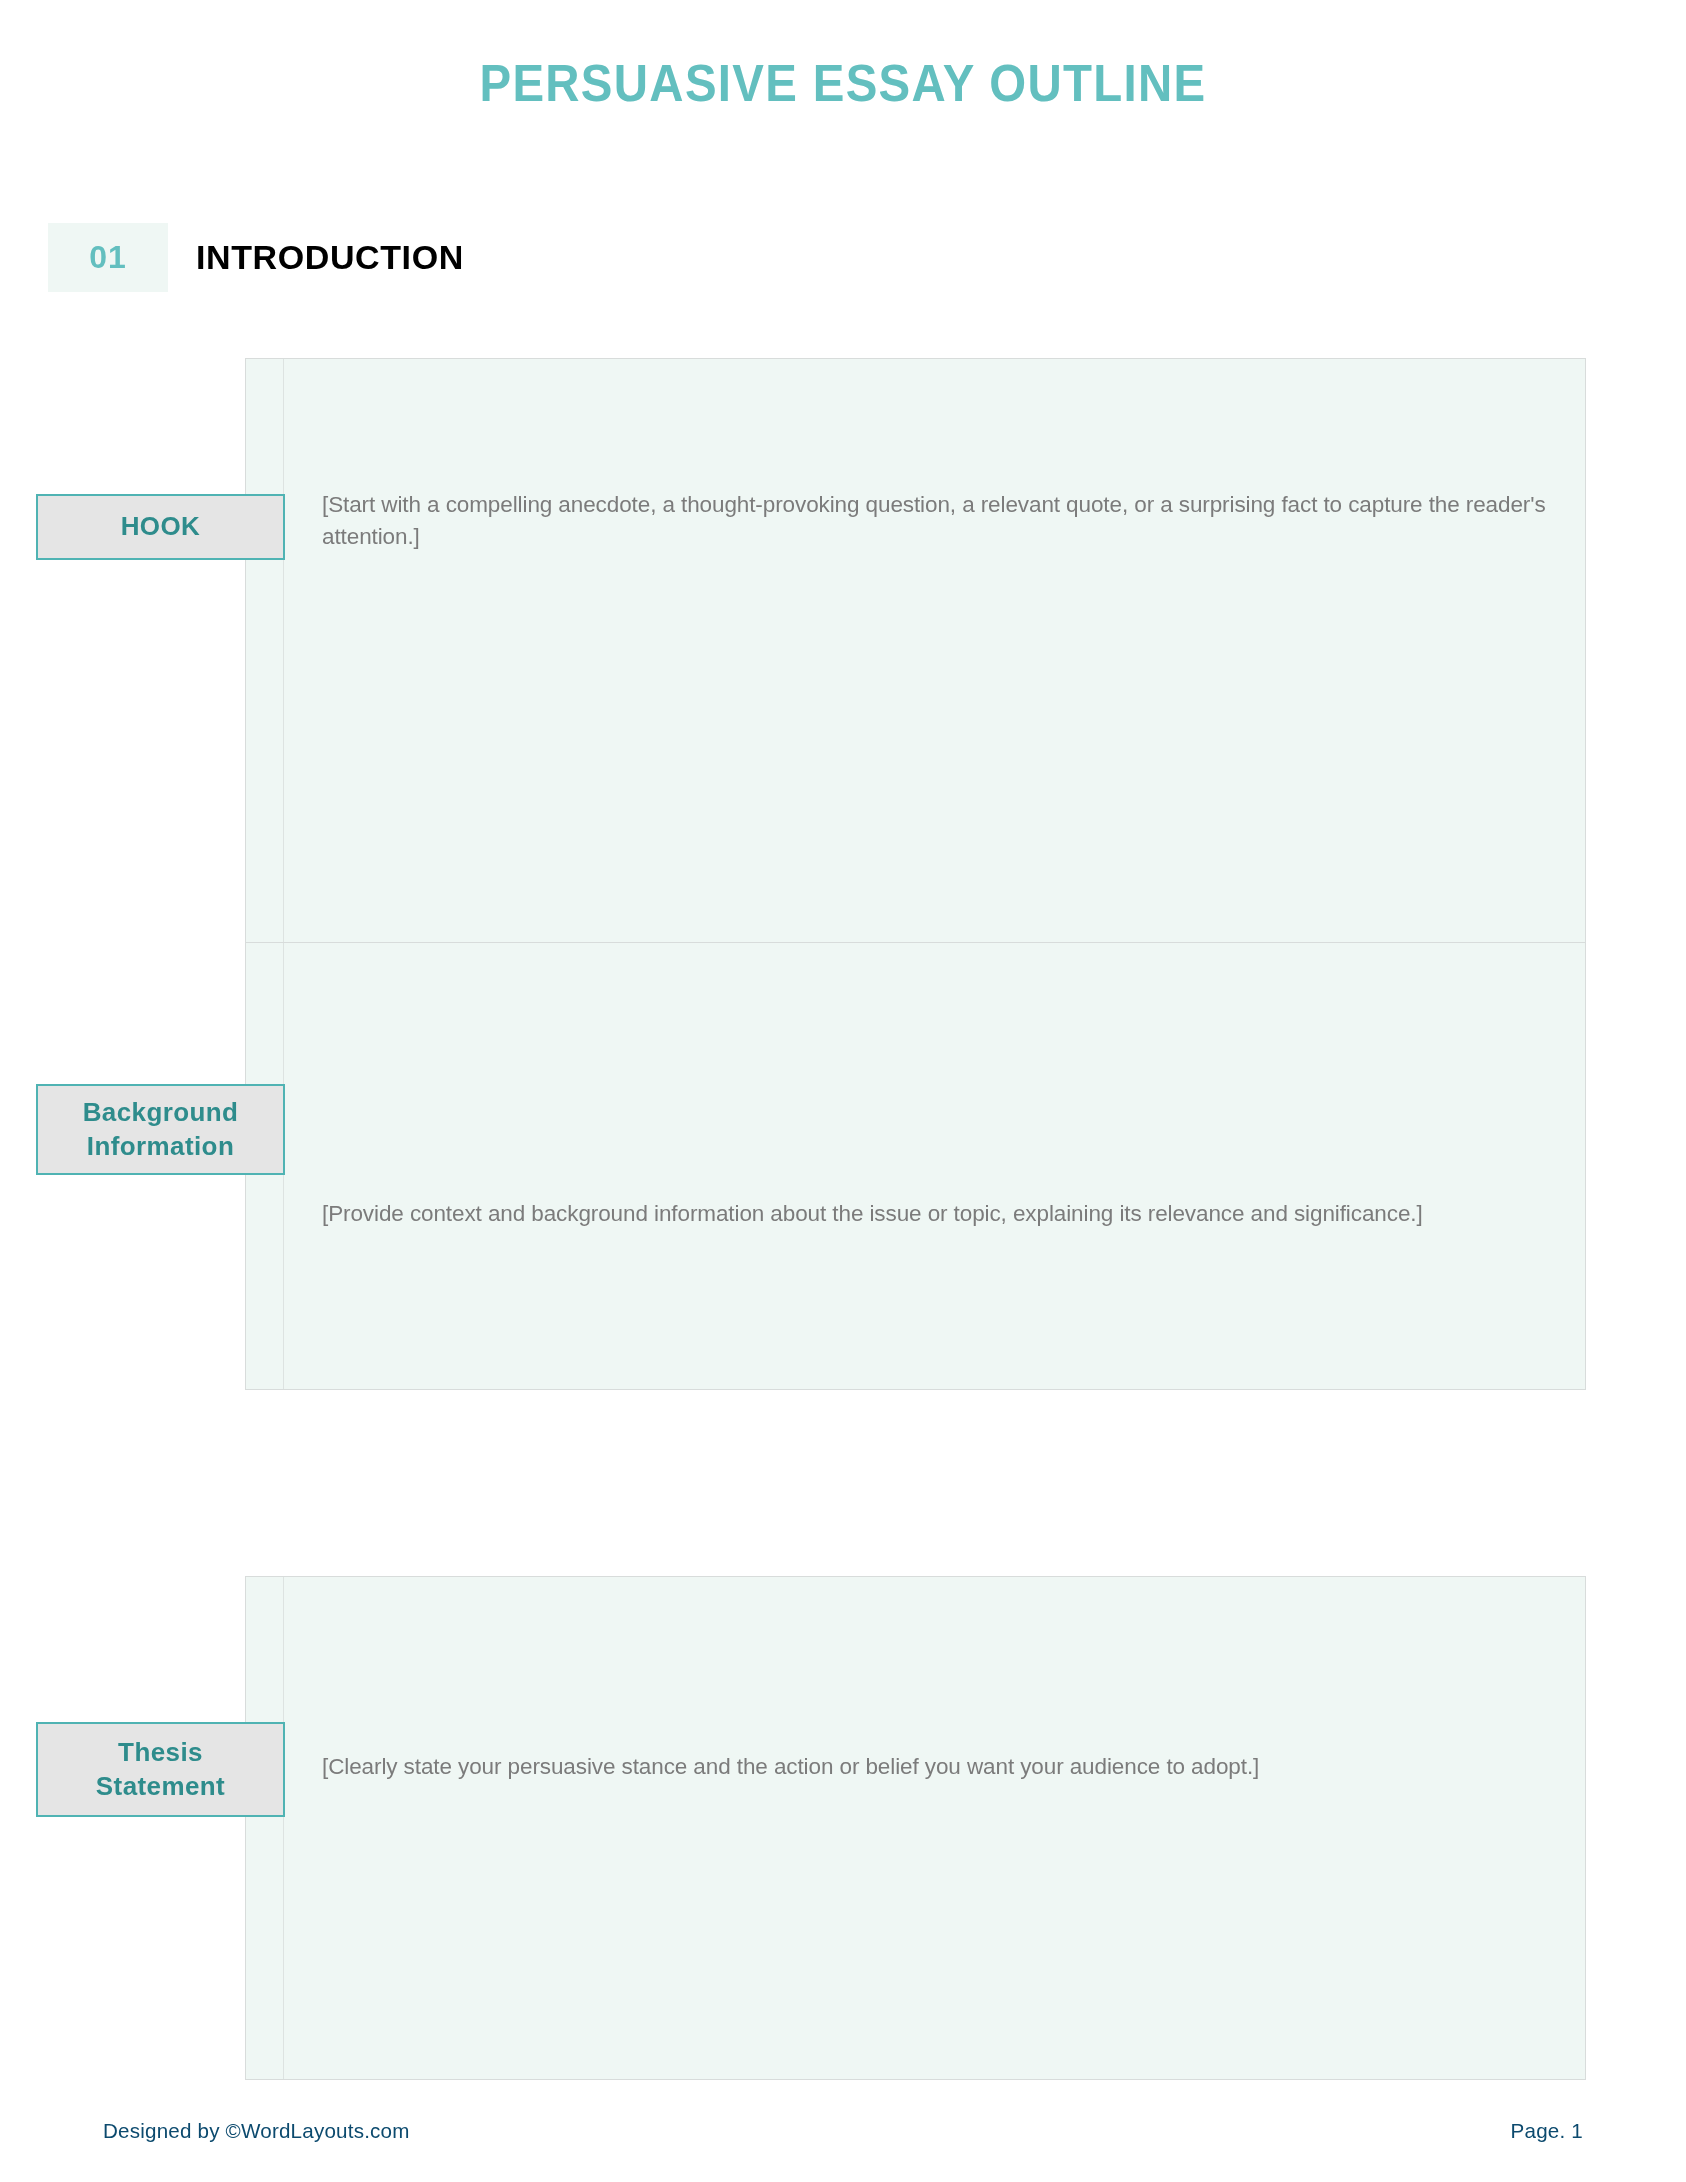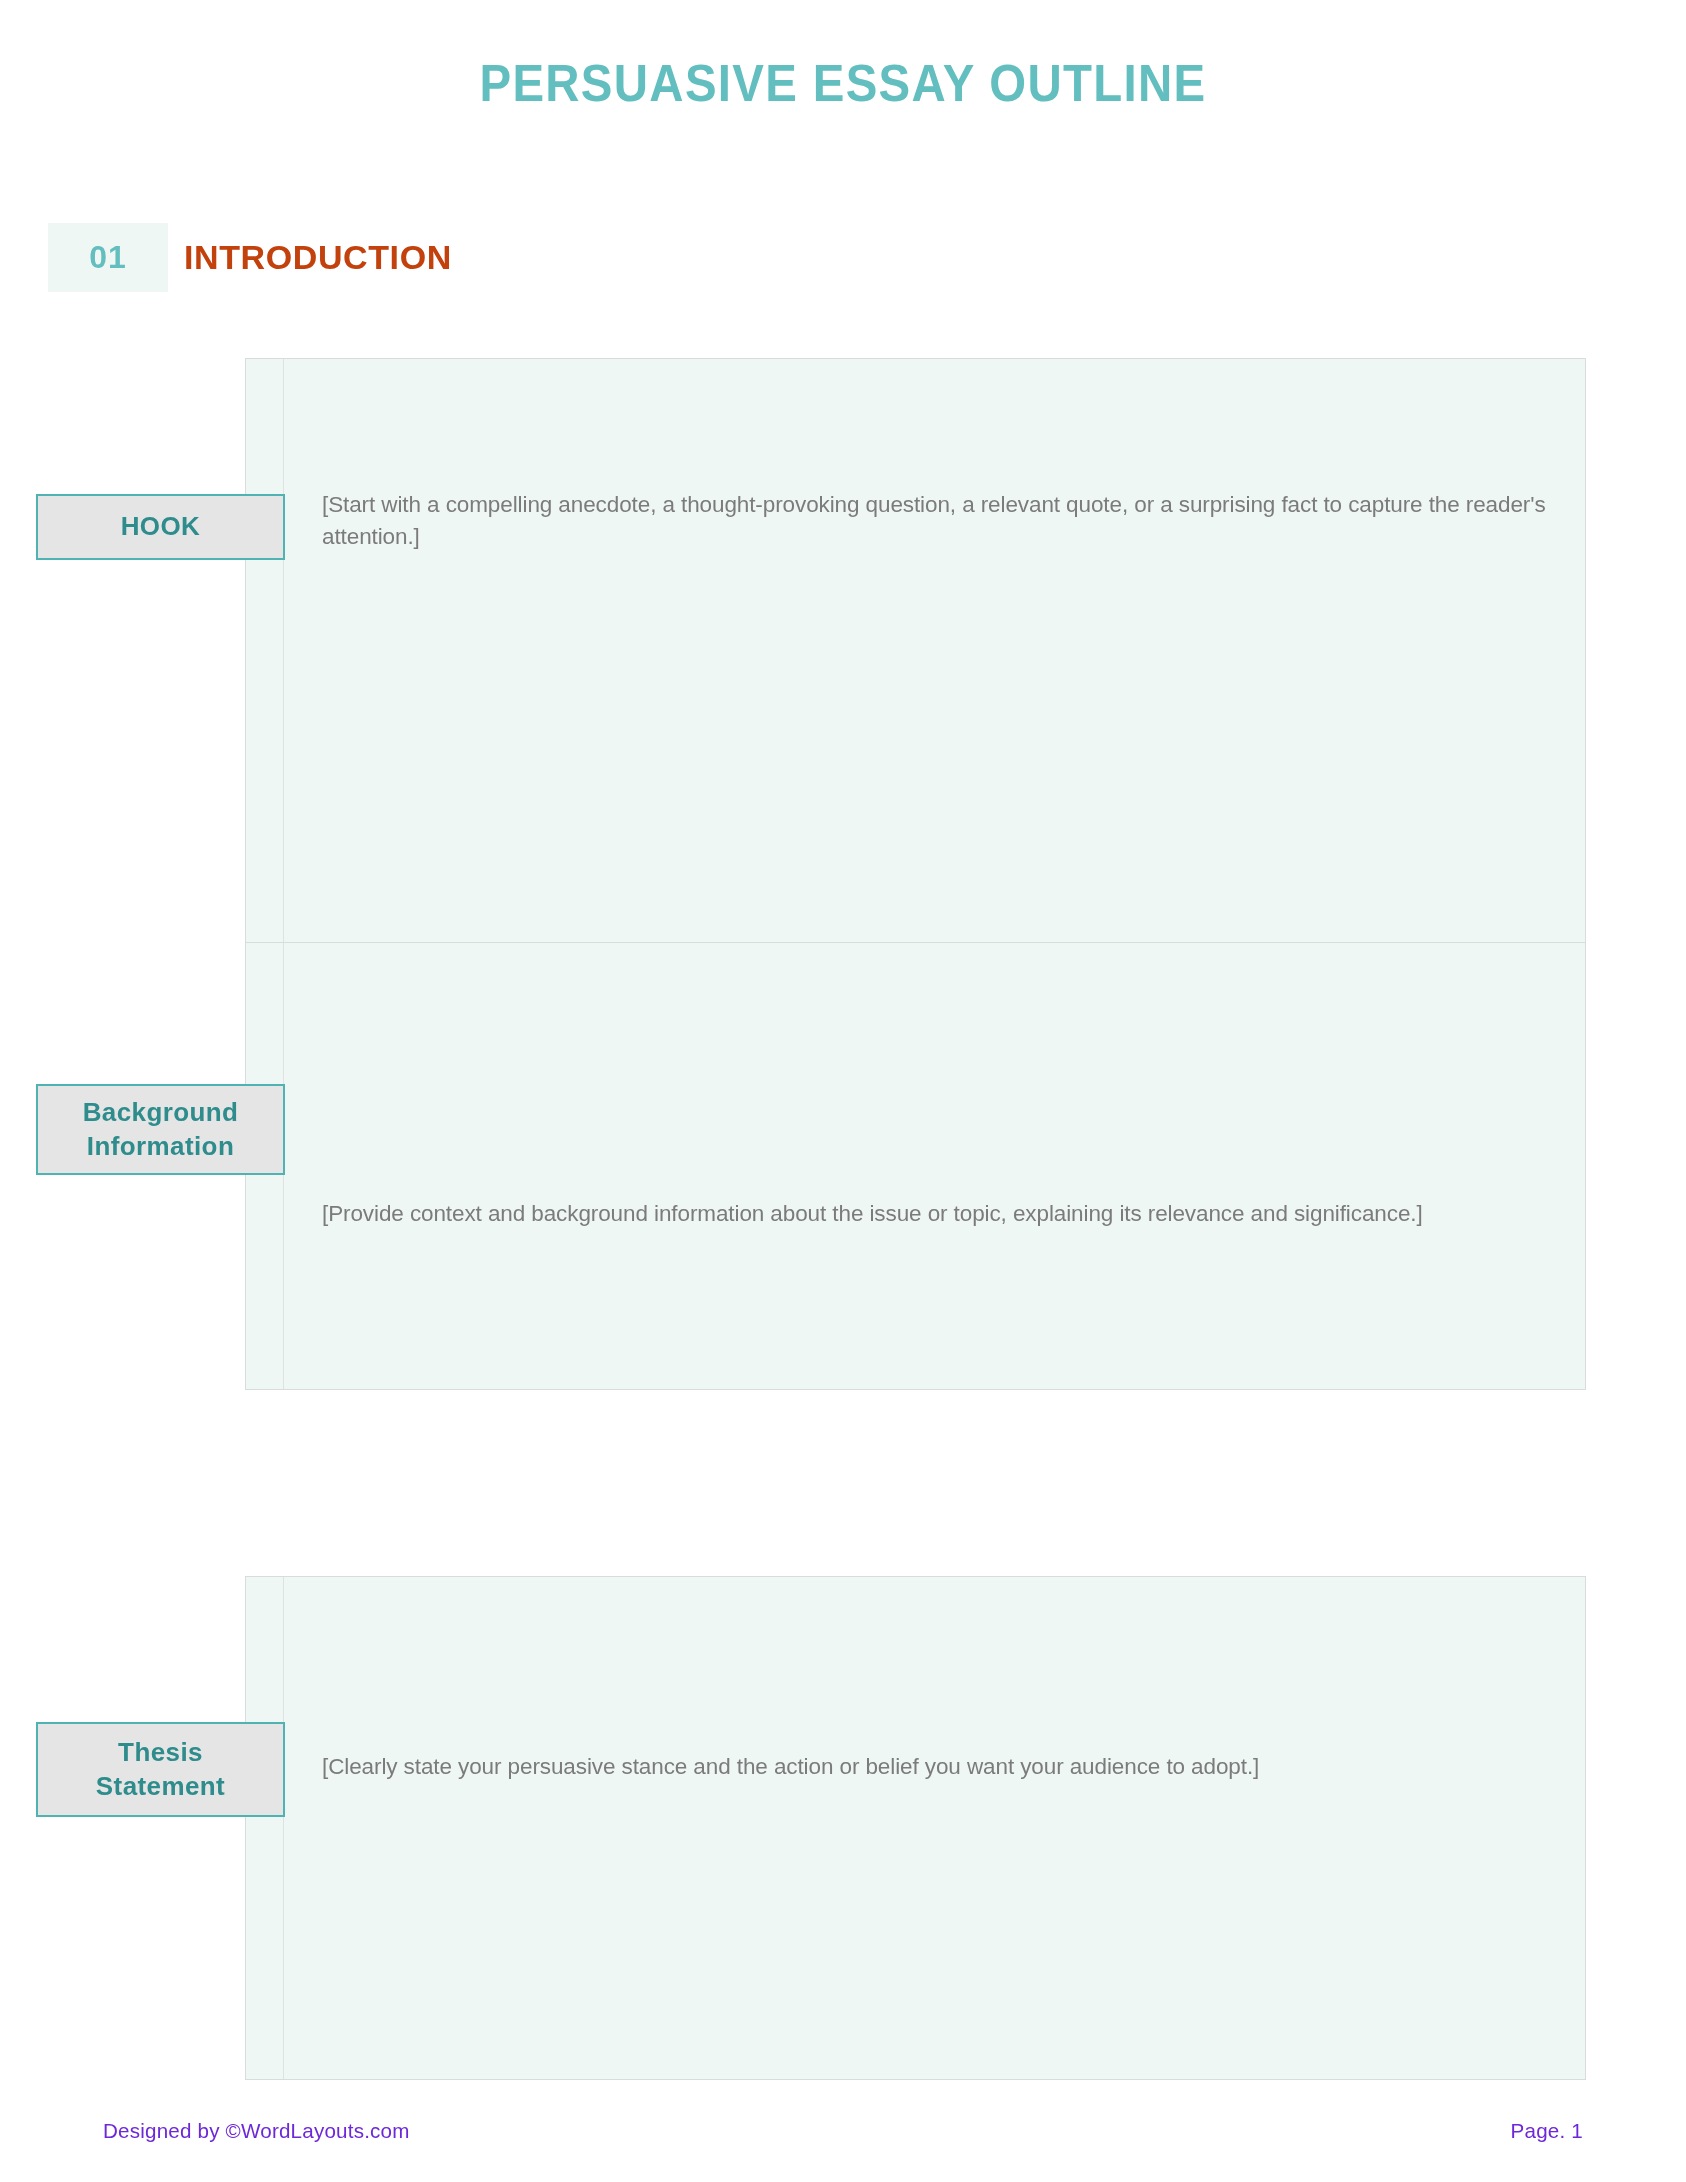--- a/index.html
+++ b/index.html
@@ -47,24 +47,24 @@
     align-items: center;
     justify-content: center;
     font-size: 32px;
     font-weight: bold;
     color: #63BFBF;
     letter-spacing: 0.9px;
   }
   .section-title {
     display: flex;
     align-items: center;
-    padding-left: 16px;
+    padding-left: 28px;
     font-size: 34px;
     font-weight: bold;
-    color: #c2410c;
+    color: #000000;
     letter-spacing: 0.6px;
     white-space: nowrap;
   }
 
   
   .block {
     position: absolute;
     left: 245px;
     width: 1341px;
     box-sizing: border-box;
@@ -120,21 +120,21 @@
   }
   #chip-1 { top: 494px;  height: 66px; }
   #chip-2 { top: 1072px; height: 91px; margin-top: 12px; }
   #chip-3 { top: 1722px; height: 95px; }
 
   
   .footer-left, .footer-right {
     position: absolute;
     top: 2119px;
     font-size: 20.6px;
-    color: #6d28d9;
+    color: #0c4a6e;
     font-weight: 300;
     letter-spacing: 0.2px;
   }
   .footer-left  { left: 103px; }
   .footer-right { right: 103px; }
 </style>
 </head>
 <body>
 
 <div class="doc-title">PERSUASIVE ESSAY OUTLINE</div>

